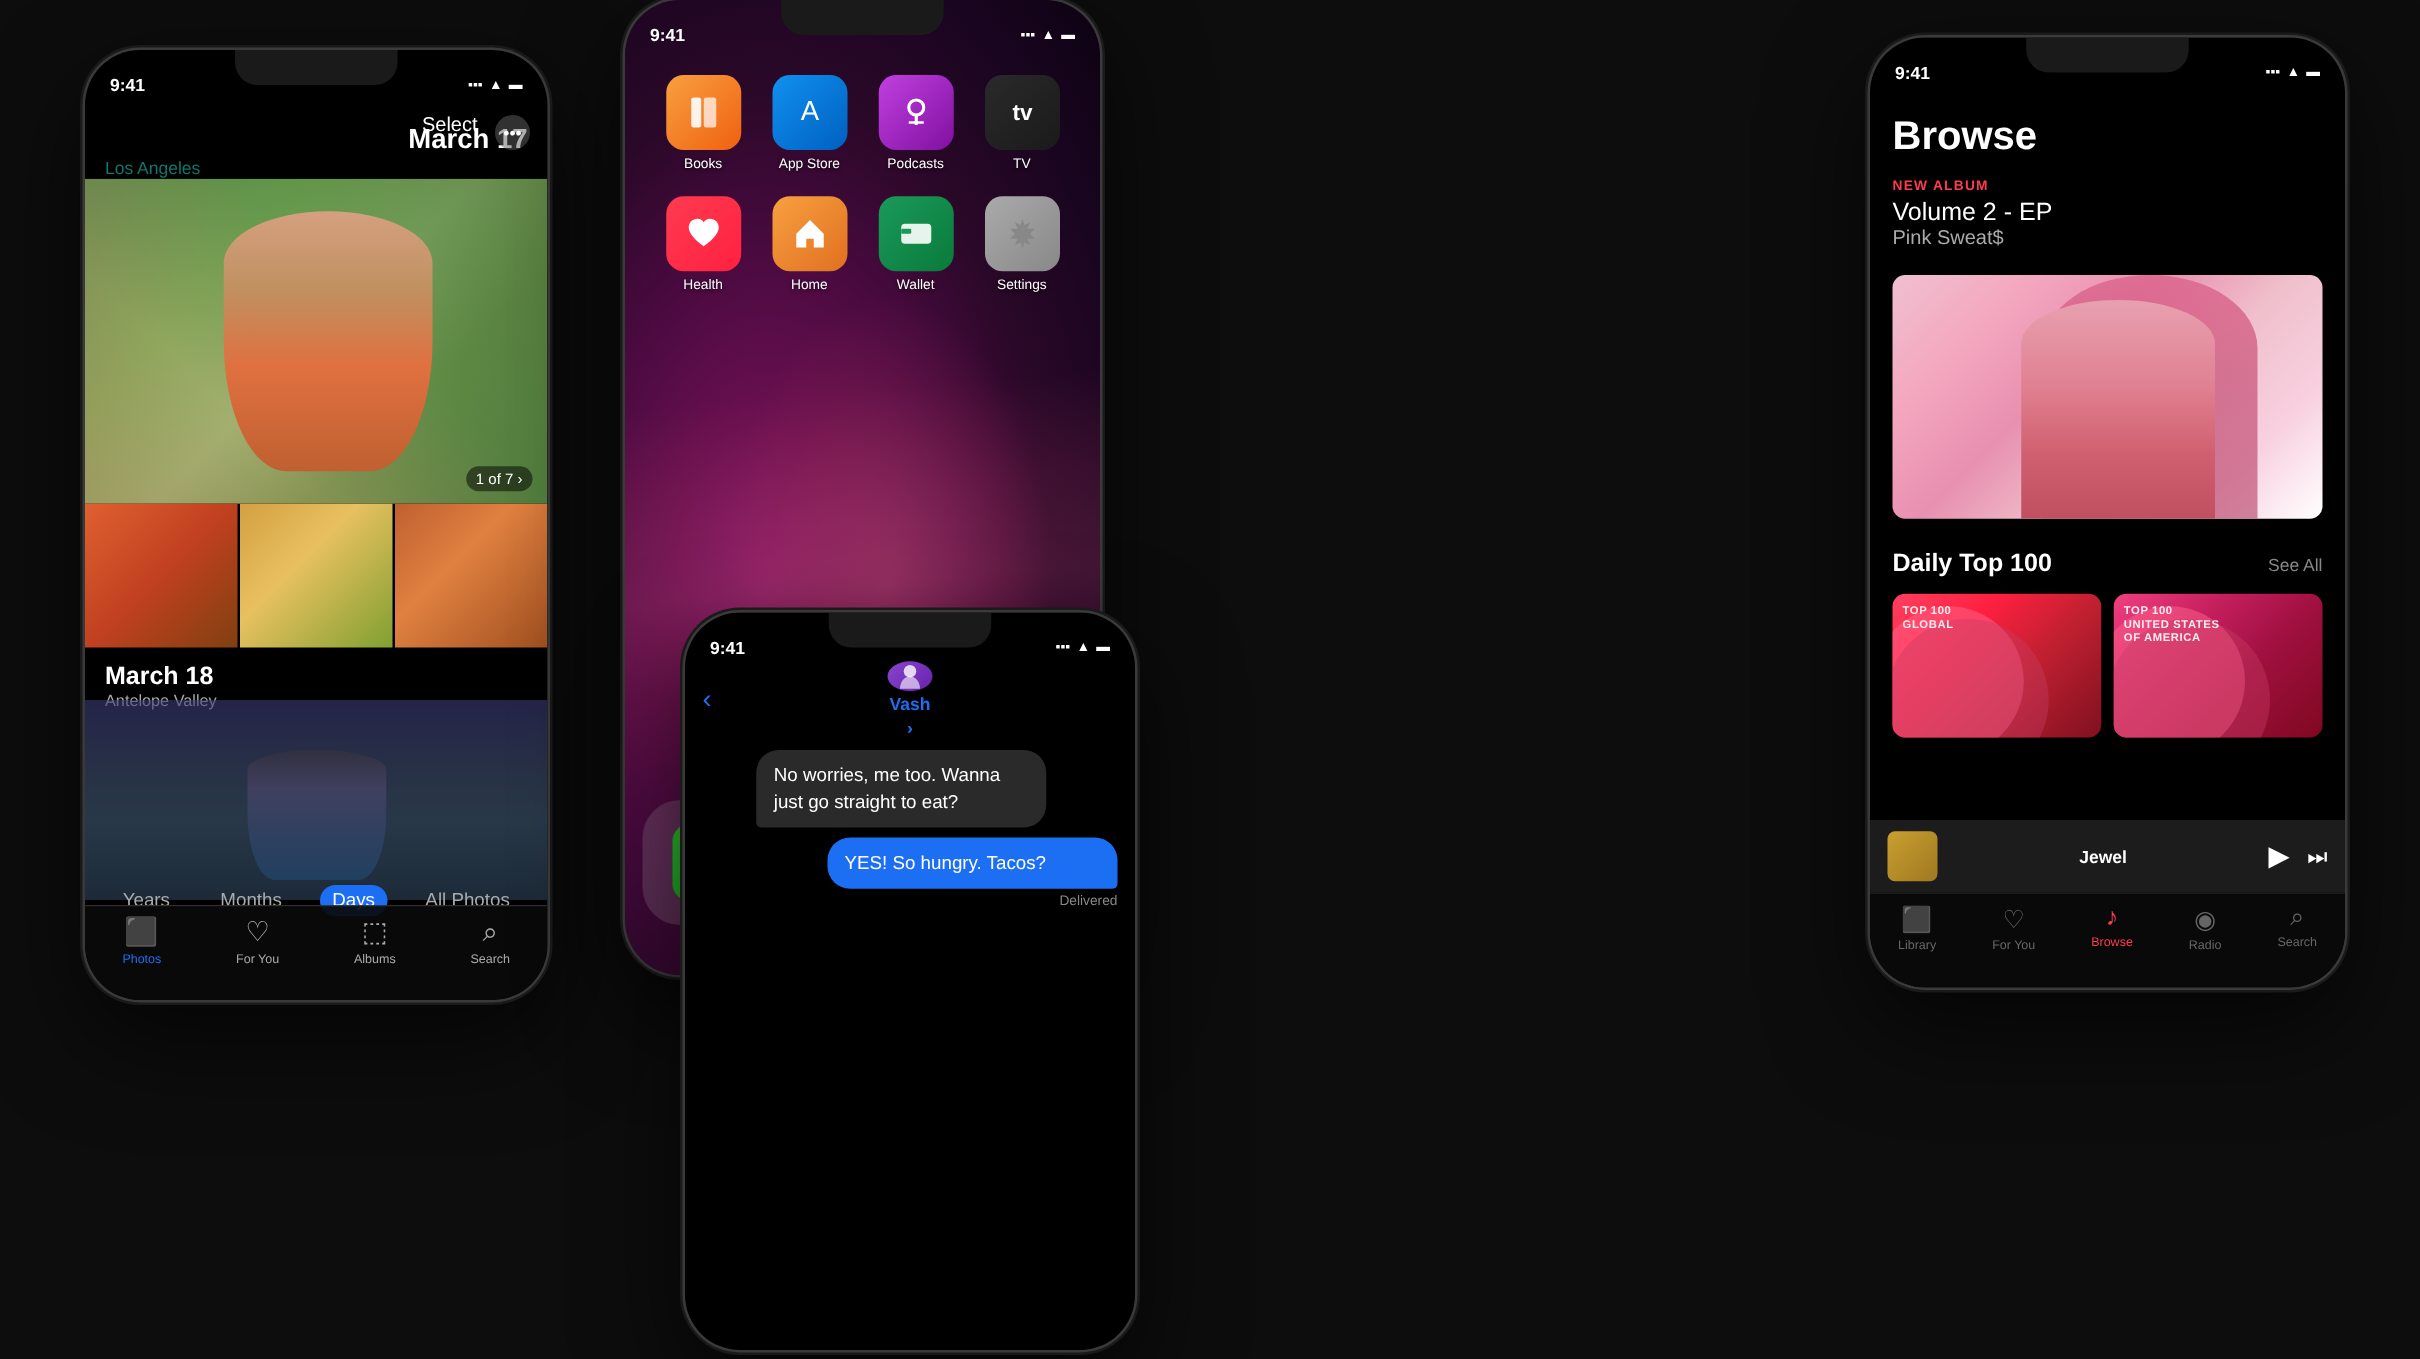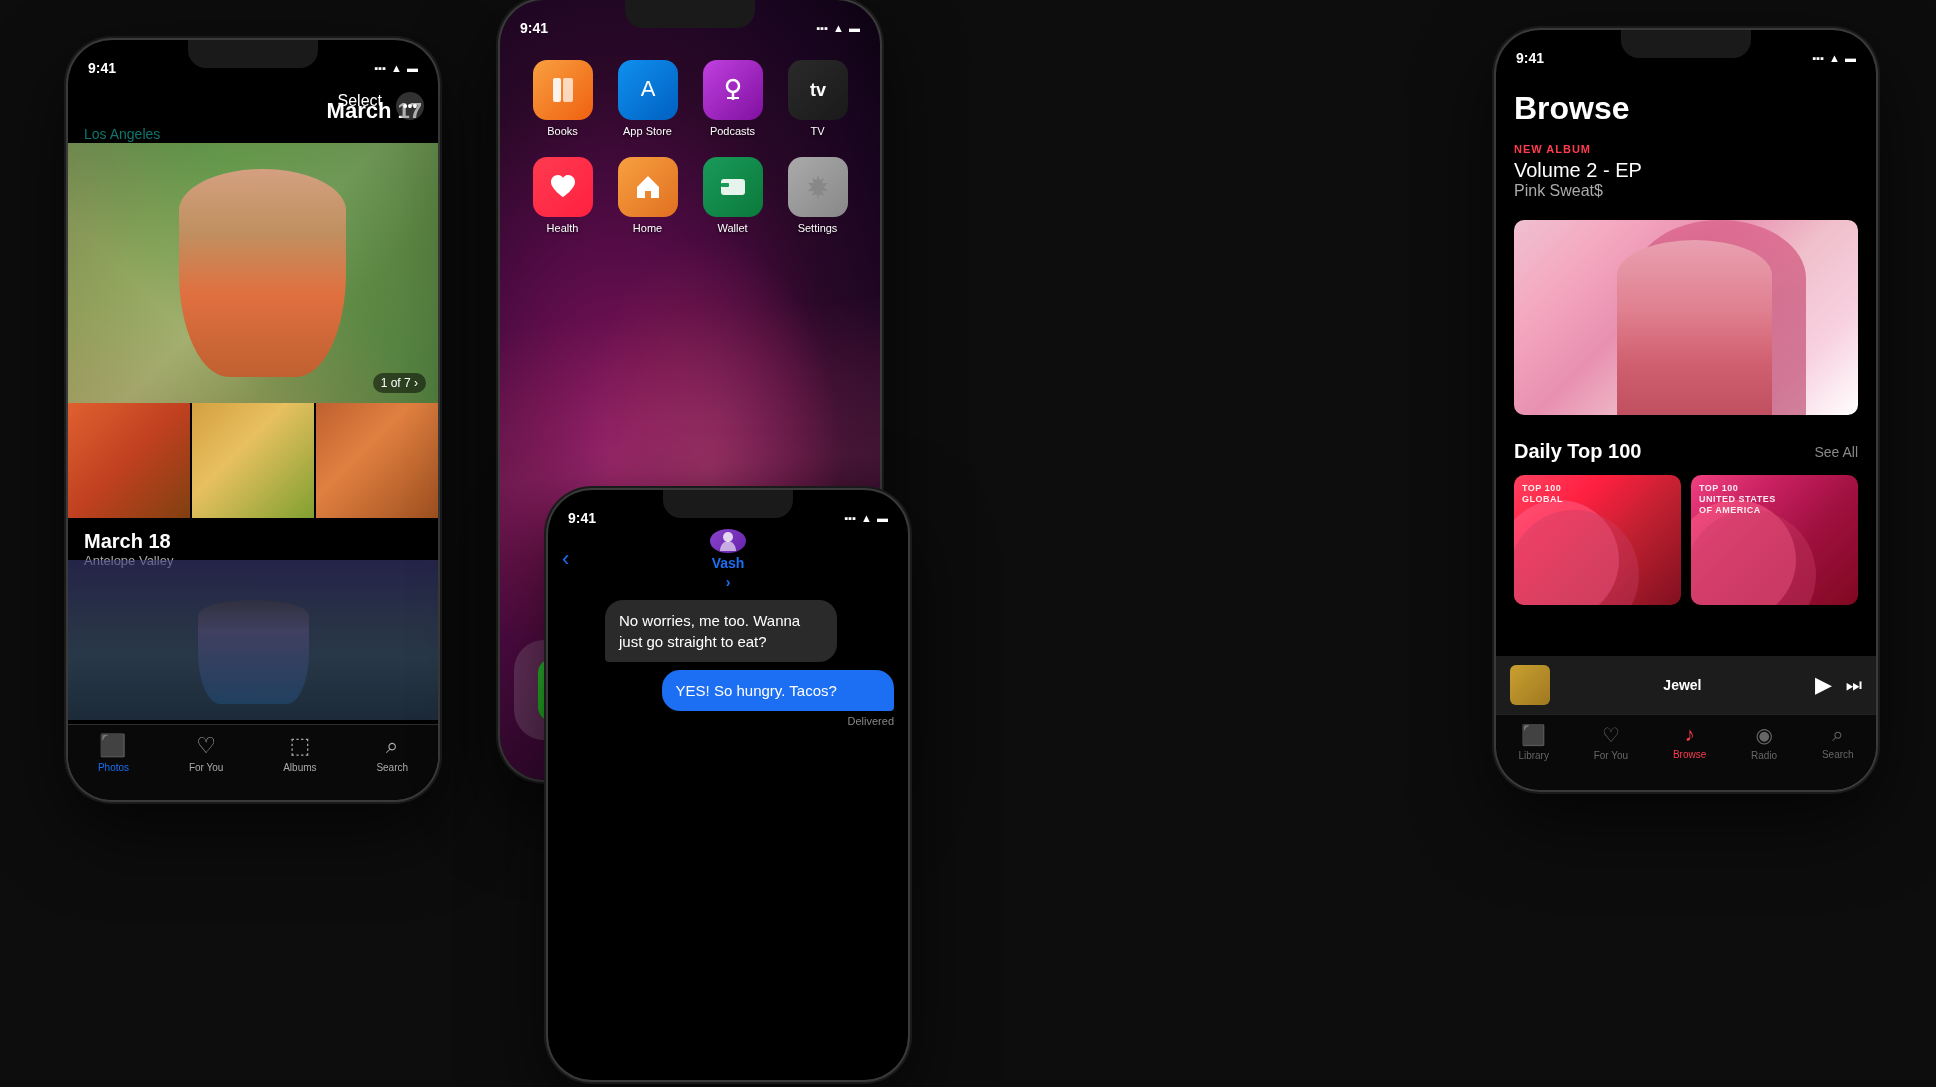--- a/index.html
+++ b/index.html
@@ -670,21 +670,21 @@
       color: #888;
     }
 
     .music-charts-row {
       display: flex;
       gap: 10px;
     }
 
     .music-chart-card {
       flex: 1;
-      height: 130px;
+      height: 115px;
       border-radius: 10px;
       overflow: hidden;
       position: relative;
     }
 
     .chart-global {
       background: linear-gradient(135deg, #ff4060 0%, #ff2040 30%, #c02030 60%, #801020 100%);
     }
 
     .chart-usa {
@@ -844,20 +844,26 @@
         <div class="photo-grid-item"></div>
       </div>
 
       <div class="photos-section2">
         <div class="section-date">March 18</div>
         <div class="section-location">Antelope Valley</div>
       </div>
 
       <div class="photo-section2-img"></div>
 
+      <div class="photos-tabs">
+        <div class="photos-tab">Years</div>
+        <div class="photos-tab">Months</div>
+        <div class="photos-tab active">Days</div>
+        <div class="photos-tab">All Photos</div>
+      </div>
 
       <div class="photos-nav">
         <div class="nav-item">
           <span class="nav-icon active">⬛</span>
           <span class="nav-label active">Photos</span>
         </div>
         <div class="nav-item">
           <span class="nav-icon">♡</span>
           <span class="nav-label">For You</span>
         </div>

